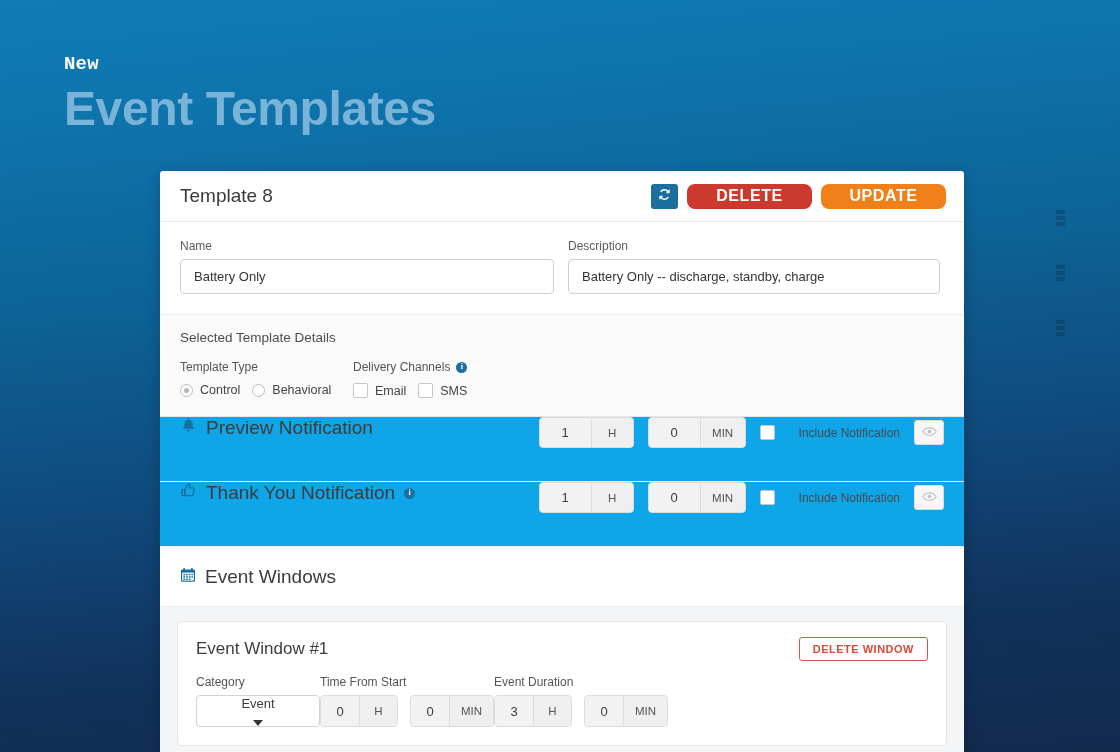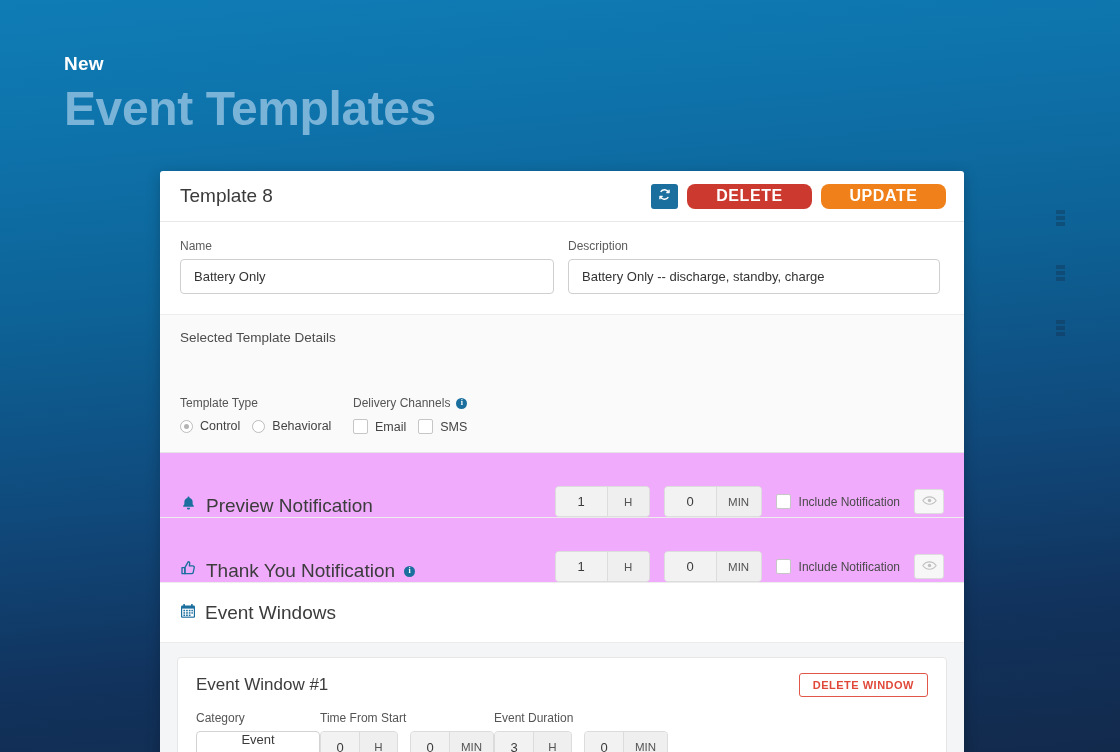--- a/index.html
+++ b/index.html
@@ -21,20 +21,21 @@
     position: absolute;
     left: 64px;
     top: 52px;
   }
   .eyebrow {
     color: #ffffff;
     font-size: 19px;
     font-weight: bold;
     letter-spacing: .2px;
     line-height: 24px;
+    font-family: Liberation Mono, monospace;
   }
   .page-title {
     color: #79b3d8;
     font-size: 48px;
     font-weight: bold;
     letter-spacing: -.4px;
     line-height: 62px;
     margin-top: 2px;
   }
 
@@ -146,21 +147,21 @@
     color: #4d4d4d;
     margin-bottom: 15px;
   }
   .details-cols { display: flex; }
   .col-type  { width: 173px; }
   .col-chan  { }
   .sub-label {
     font-size: 12px;
     color: #555555;
     margin-bottom: 9px;
-    display: flex; align-items: center; gap: 6px; margin-top: 36px;
+    display: flex; align-items: center; gap: 6px;
   }
   .opt-row { display: flex; align-items: center; gap: 12px; }
   .opt { display: flex; align-items: center; gap: 7px; }
   .opt-text { font-size: 12.5px; color: #444444; }
 
   .radio {
     width: 13px; height: 13px;
     border-radius: 50%;
     border: 1px solid #bdbdbd;
     background: #ffffff;
@@ -193,24 +194,24 @@
     align-items: center;
     justify-content: center;
     line-height: 1;
     font-family: "Liberation Serif", serif;
   }
 
   
   .notif-row {
     height: 65px;
     display: flex;
-    align-items: flex-end;
+    align-items: flex-start;
     padding: 0 20px;
     border-bottom: 1px solid #ececec;
-    background: #f0abfc;
+    background: #0ea5e9;
   }
   .notif-title {
     display: flex;
     align-items: center;
     gap: 9px;
     flex: 1;
     font-size: 19px;
     color: #3c3c3c;
   }
   .notif-controls { display: flex; align-items: center; gap: 14px; }
@@ -231,21 +232,21 @@
   }
   .num-unit {
     width: 42px;
     display: flex; align-items: center; justify-content: center;
     font-size: 11.5px; color: #555555;
     background: #efefef;
     border-left: 1px solid #dcdcdc;
   }
   .num-unit.wide { width: 45px; }
 
-  .include-box { display: flex; align-items: center; gap: 8px; }
+  .include-box { display: flex; align-items: center; gap: 24px; }
   .include-text { font-size: 12px; color: #4a4a4a; }
 
   .eye-btn {
     width: 30px; height: 25px;
     border: 1px solid #dddddd;
     border-radius: 3px;
     background: #f7f7f7;
     display: flex; align-items: center; justify-content: center;
     cursor: pointer;
   }

